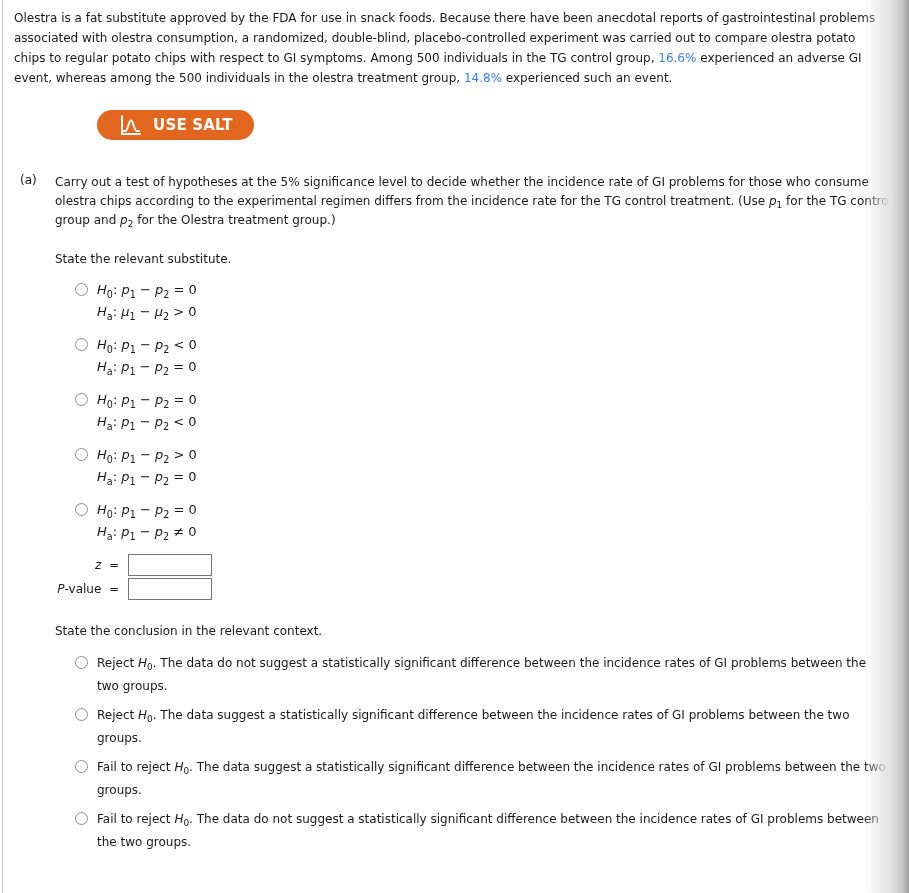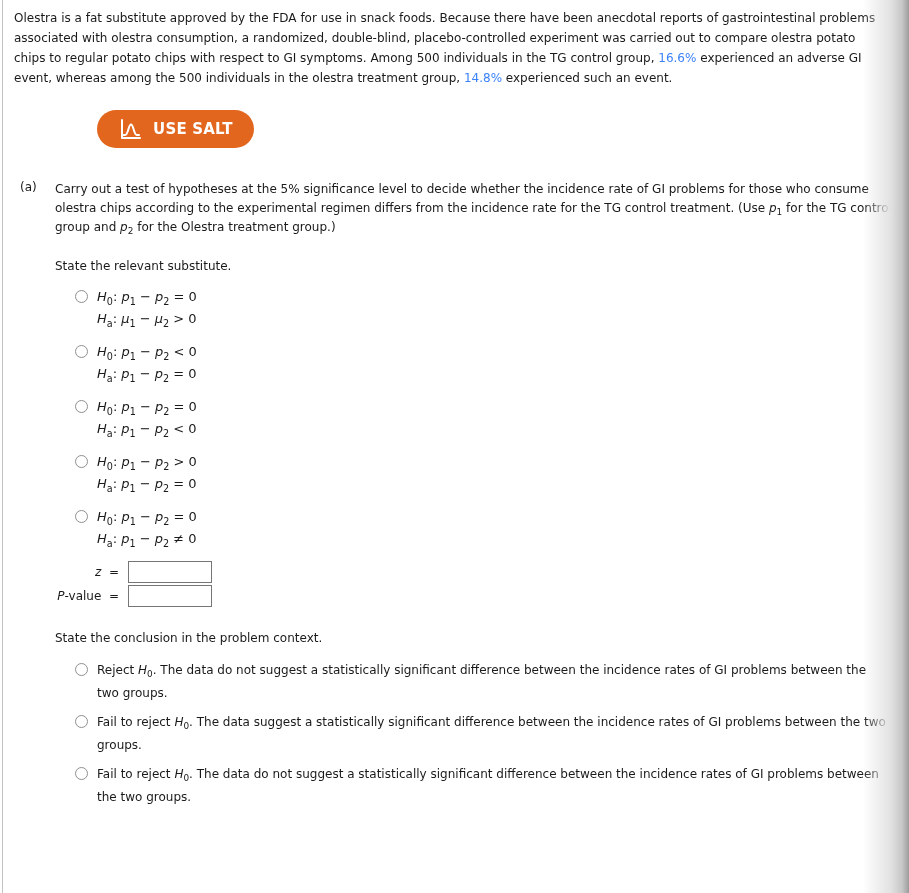--- a/index.html
+++ b/index.html
@@ -28,21 +28,21 @@
   .intro {
     width: 888px;
     line-height: 20px;
     padding-right: 26px;
   }
   .red { color: #3b82f6; }
   .salt-btn {
     display: inline-flex; align-items: center; gap: 10px;
     background: #e2661e; color: #ffffff;
     border: none; border-radius: 19px;
-    height: 38px; padding: 0 21px;
+    height: 30px; padding: 0 21px;
     font-family: "DejaVu Sans", "Liberation Sans", sans-serif;
     font-weight: bold; font-size: 15px; letter-spacing: .2px;
     margin: 22px 0 0 83px;
     cursor: pointer;
   }
   .salt-btn svg { display: block; }
   .part { display: flex; margin-top: 32px; }
   .part-label { width: 41px; padding-left: 6px; flex: none; }
   .part-body { flex: 1; padding-right: 14px; }
   .question { line-height: 19px; max-width: 838px; }
@@ -147,29 +147,33 @@
         <div class="stat-row">
           <div class="stat-label"><i>z</i>&nbsp;&nbsp;=</div>
           <input class="answer" type="text" value="" style="">
         </div>
         <div class="stat-row">
           <div class="stat-label"><i>P</i>-value&nbsp;&nbsp;=</div>
           <input class="answer" type="text" value="" style="">
         </div>
       </div>
 
-      <div class="conc-prompt">State the conclusion in the problem context.</div>
+      <div class="conc-prompt">State the conclusion in the relevant context.</div>
 
       <div class="conc-list">
 
         <div class="conc-opt">
           <div class="radio"></div>
           <div class="conc-text">Reject <i>H</i><sub>0</sub>. The data do not suggest a statistically significant difference between the incidence rates of GI problems between the two groups.</div>
         </div>
 
+        <div class="conc-opt">
+          <div class="radio"></div>
+          <div class="conc-text">Reject <i>H</i><sub>0</sub>. The data suggest a statistically significant difference between the incidence rates of GI problems between the two groups.</div>
+        </div>
 
         <div class="conc-opt">
           <div class="radio"></div>
           <div class="conc-text">Fail to reject <i>H</i><sub>0</sub>. The data suggest a statistically significant difference between the incidence rates of GI problems between the two groups.</div>
         </div>
 
         <div class="conc-opt">
           <div class="radio"></div>
           <div class="conc-text">Fail to reject <i>H</i><sub>0</sub>. The data do not suggest a statistically significant difference between the incidence rates of GI problems between the two groups.</div>
         </div>

